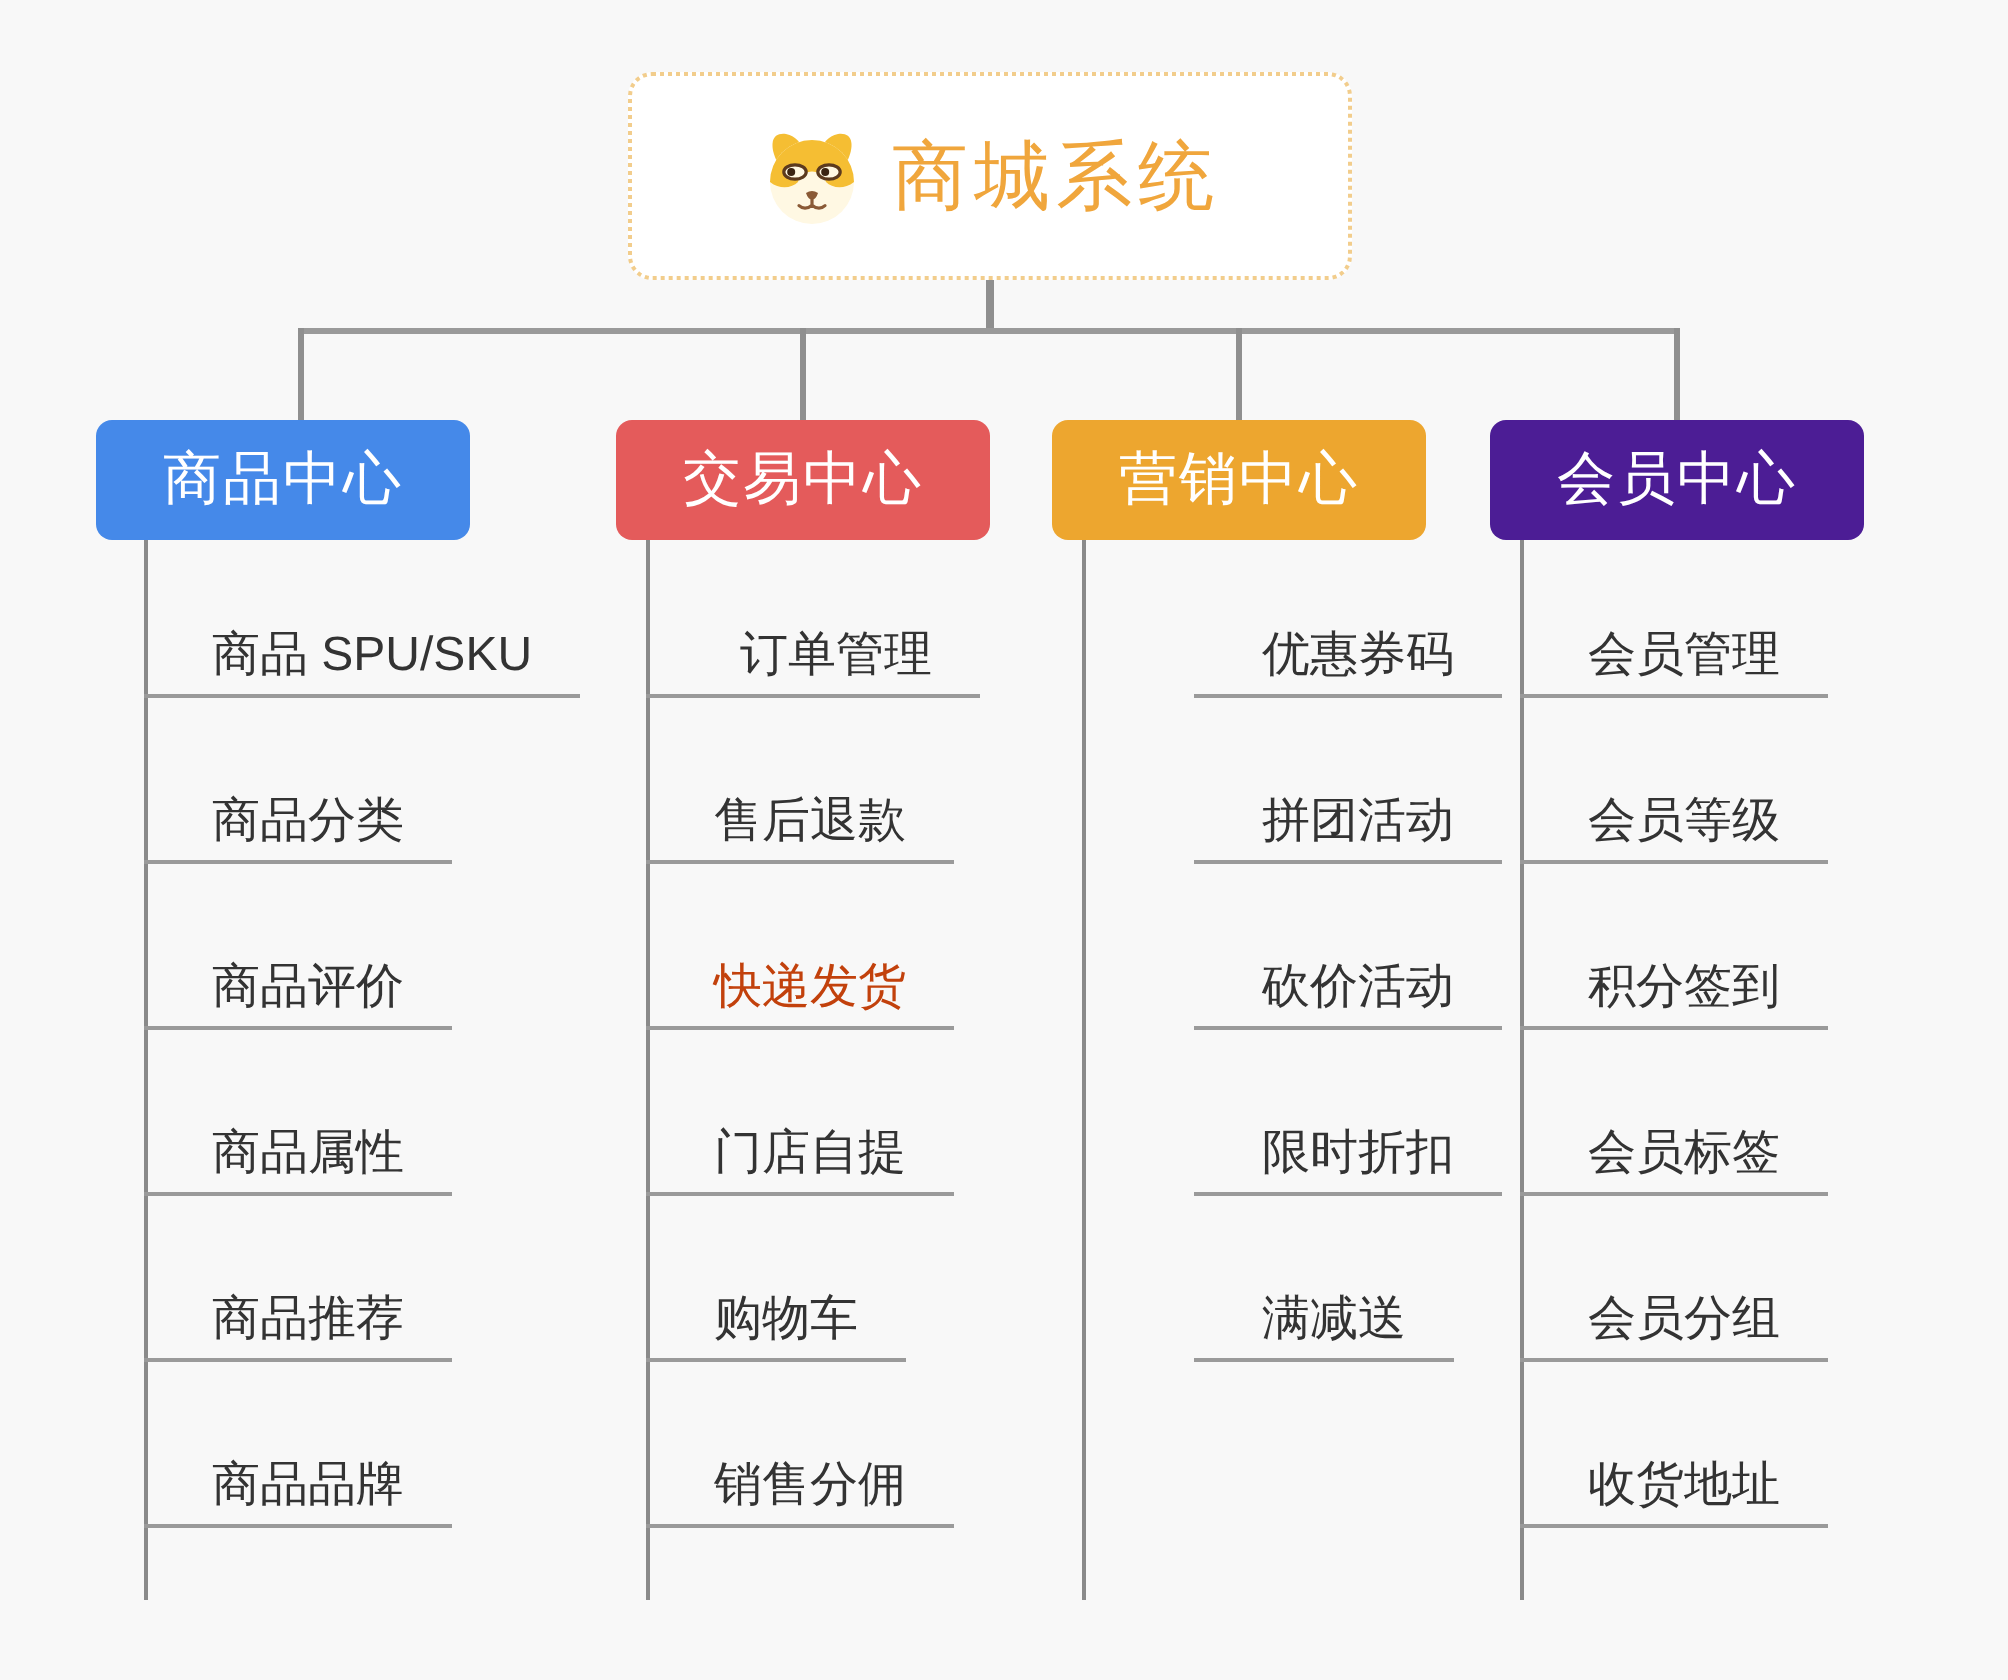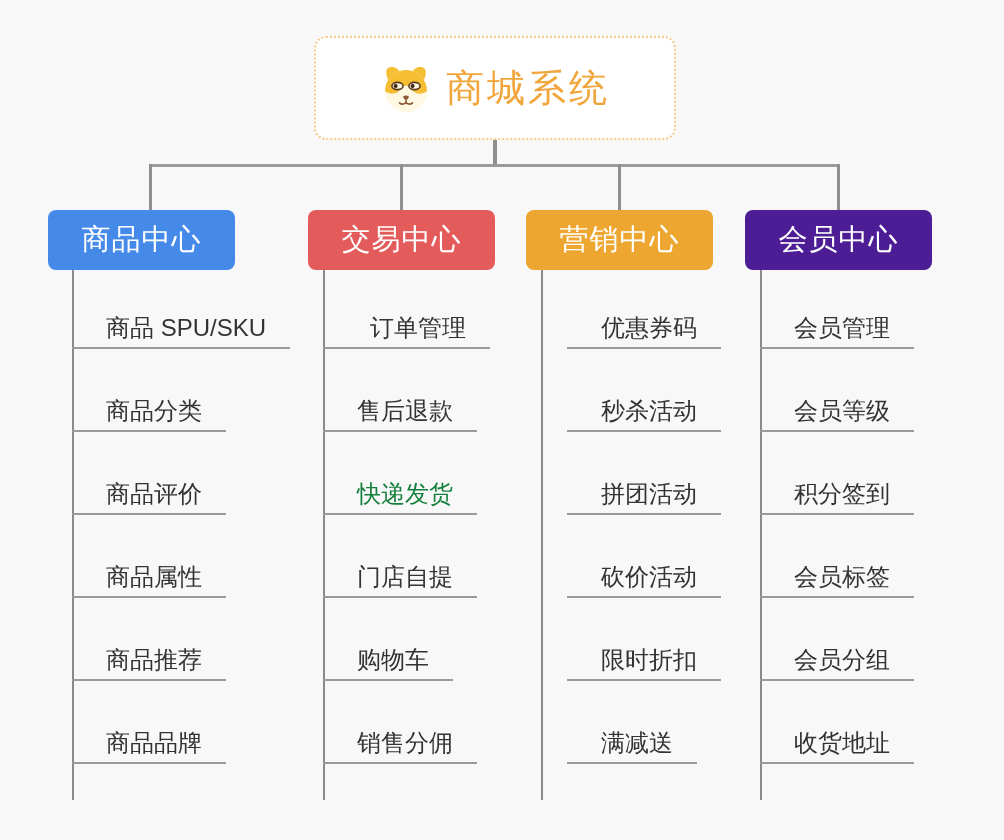--- a/index.html
+++ b/index.html
@@ -36,21 +36,21 @@
     border-radius:8px; color:#FFFFFF; font-size:29px; letter-spacing:1px;
     display:flex; align-items:center; justify-content:center;
     cursor:pointer;
   }
   .branch .vline {
     position:absolute; top:270px; width:2px; height:530px; background:#8A8A8A;
   }
   .branch .items { position:absolute; top:315px; }
   .b0 .header { left:48px;  } .b0 .vline { left:72px;  } .b0 .items { left:72px;  }
   .b1 .header { left:308px; } .b1 .vline { left:323px; } .b1 .items { left:323px; }
-  .b2 .header { left:526px; } .b2 .vline { left:541px; } .b2 .items { left:523px;padding-left:44px; }
+  .b2 .header { left:526px; } .b2 .vline { left:541px; } .b2 .items { left:553px;padding-left:44px; }
   .b3 .header { left:745px; } .b3 .vline { left:760px; } .b3 .items { left:760px; }
 
   .item {
     width:-moz-fit-content; width:fit-content;
     height:34px; line-height:30px;
     display:flex; align-items:flex-end;
     padding:0 24px 4px 34px;
     border-bottom:2px solid #22c55e;
     margin-bottom:49px;
     font-size:24px; color:#333333; white-space:nowrap;
@@ -99,33 +99,32 @@
         <div class="item" style="border-bottom-color: rgb(154, 154, 154); color: rgb(51, 51, 51);">商品品牌</div>
       </div>
   </div>
 
   <div class="branch b1">
     <div class="header" style="background: rgb(228, 91, 91);">交易中心</div>
     <div class="vline"></div>
     <div class="items">
         <div class="item" style="border-bottom-color: rgb(154, 154, 154); color: rgb(51, 51, 51); padding-left: 47px;">订单管理</div>
         <div class="item" style="border-bottom-color: rgb(154, 154, 154); color: rgb(51, 51, 51);">售后退款</div>
-        <div class="item" style="border-bottom-color: rgb(154, 154, 154); color: #15803d;">快递发货</div>
+        <div class="item" style="border-bottom-color: rgb(154, 154, 154); color: #c2410c;">快递发货</div>
         <div class="item" style="border-bottom-color: rgb(154, 154, 154); color: rgb(51, 51, 51);">门店自提</div>
         <div class="item" style="border-bottom-color: rgb(154, 154, 154); color: rgb(51, 51, 51);">购物车</div>
         <div class="item" style="border-bottom-color: rgb(154, 154, 154); color: rgb(51, 51, 51);">销售分佣</div>
       </div>
   </div>
 
   <div class="branch b2">
     <div class="header" style="background: rgb(237, 166, 47);">营销中心</div>
     <div class="vline"></div>
     <div class="items">
         <div class="item" style="border-bottom-color: rgb(154, 154, 154); color: rgb(51, 51, 51);">优惠券码</div>
-        <div class="item" style="border-bottom-color: rgb(154, 154, 154); color: rgb(51, 51, 51);">秒杀活动</div>
         <div class="item" style="border-bottom-color: rgb(154, 154, 154); color: rgb(51, 51, 51);">拼团活动</div>
         <div class="item" style="border-bottom-color: rgb(154, 154, 154); color: rgb(51, 51, 51);">砍价活动</div>
         <div class="item" style="border-bottom-color: rgb(154, 154, 154); color: rgb(51, 51, 51);">限时折扣</div>
         <div class="item" style="border-bottom-color: rgb(154, 154, 154); color: rgb(51, 51, 51);">满减送</div>
       </div>
   </div>
 
   <div class="branch b3">
     <div class="header" style="background: #4c1d95;">会员中心</div>
     <div class="vline"></div>

